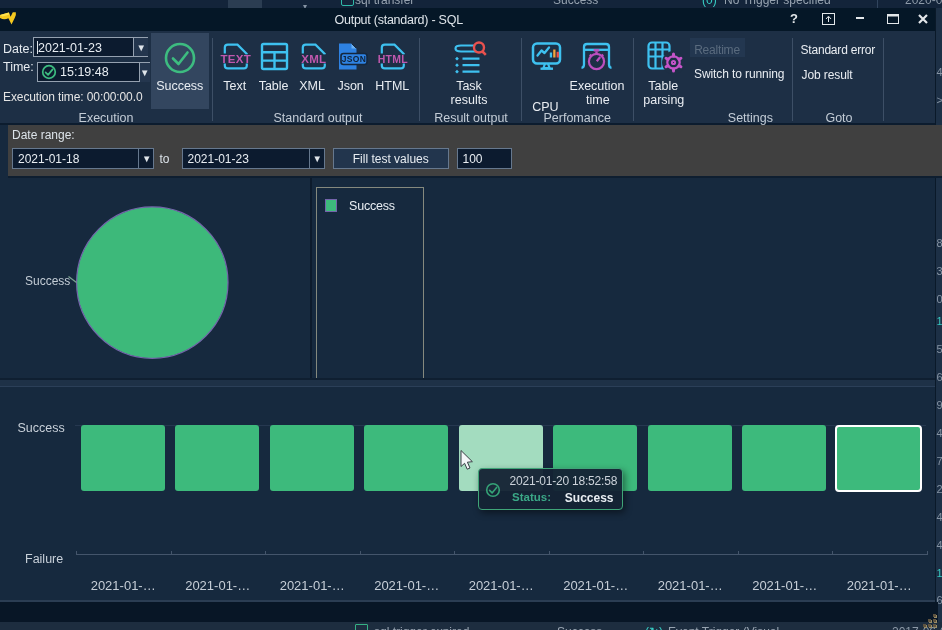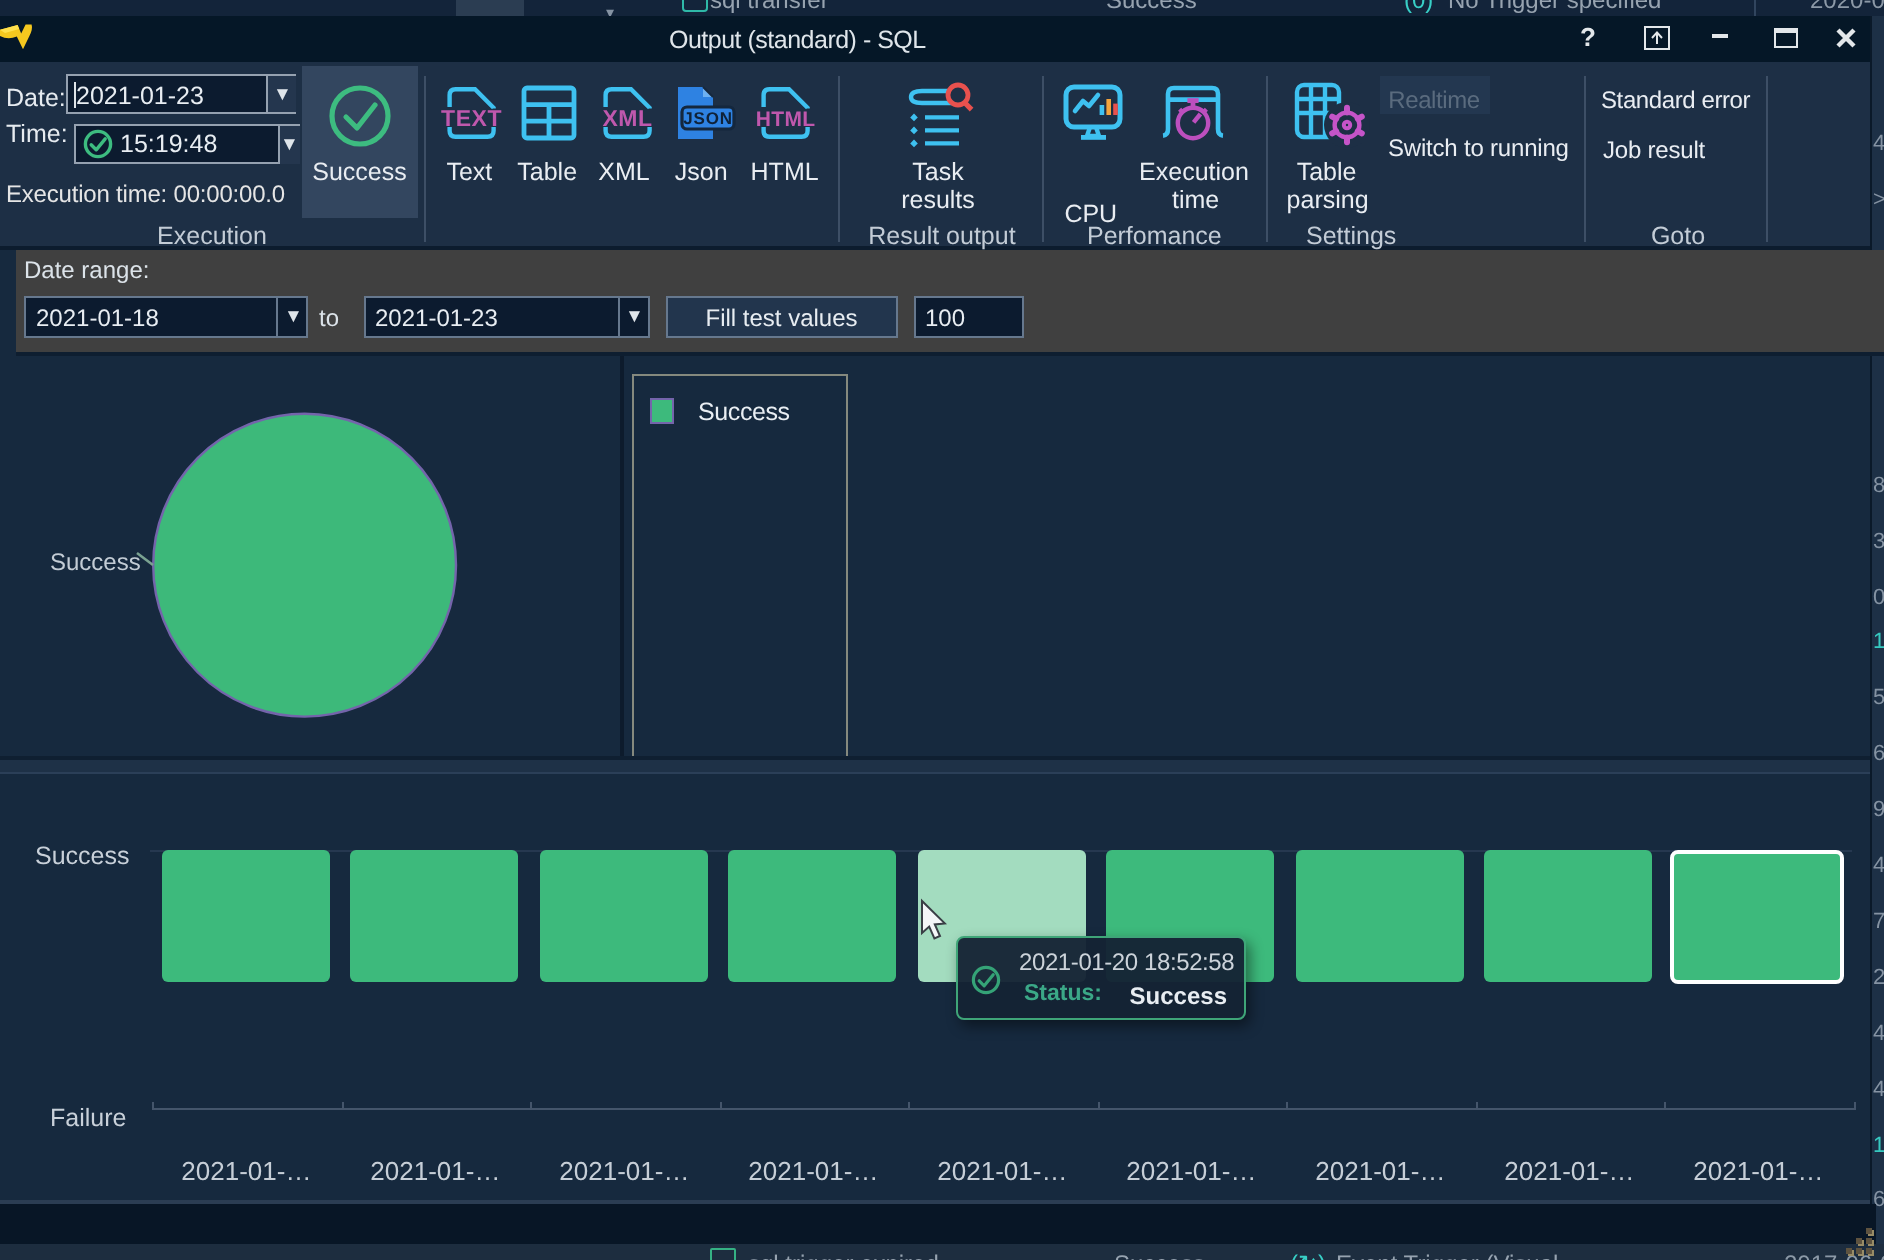--- a/index.html
+++ b/index.html
@@ -136,20 +136,21 @@
   <svg style="left:375.5px;top:8.5px;" width="33" height="32" viewBox="0 0 33 32">
     <path d="M5.8,13.5 L5.8,7.6 Q5.8,4.6 8.8,4.6 L18.5,4.6 L27.8,13.9 L27.8,14.2" fill="none" stroke="#3ec1f0" stroke-width="2.2"></path>
     <path d="M5.8,23.5 L5.8,25.4 Q5.8,28.4 8.8,28.4 L24.8,28.4 Q27.8,28.4 27.8,25.4 L27.8,23.5" fill="none" stroke="#3ec1f0" stroke-width="2.2"></path>
     <text x="16.8" y="22.8" font-size="10.5" font-weight="bold" fill="#bf58ad" text-anchor="middle" font-family="Liberation Sans,sans-serif" letter-spacing="0.2">HTML</text>
   </svg>
   <div class="txt" style="left:204.7px;top:48px;width:60px;text-align:center;font-size:12.5px;color:#e9edf2;">Text</div>
   <div class="txt" style="left:243.6px;top:48px;width:60px;text-align:center;font-size:12.5px;color:#e9edf2;">Table</div>
   <div class="txt" style="left:282px;top:48px;width:60px;text-align:center;font-size:12.5px;color:#e9edf2;">XML</div>
   <div class="txt" style="left:320.6px;top:48px;width:60px;text-align:center;font-size:12.5px;color:#e9edf2;">Json</div>
   <div class="txt" style="left:362.3px;top:48px;width:60px;text-align:center;font-size:12.5px;color:#e9edf2;">HTML</div>
+  <div class="txt" style="left:232px;top:80px;width:172px;text-align:center;font-size:12.5px;color:#c3ccd6;">Standard output</div>
 
   <svg style="left:450px;top:8px;" width="38" height="36" viewBox="0 0 38 36">
     <path d="M11,6.5 L24.5,6.5 M11,12.5 L26.5,12.5" stroke="#3ec1f0" stroke-width="2.2" fill="none"></path>
     <path d="M11,6.5 Q5.5,6.5 5.5,9.5 Q5.5,12.5 11,12.5" stroke="#3ec1f0" stroke-width="2.2" fill="none"></path>
     <circle cx="29" cy="8.5" r="5" fill="none" stroke="#e8514e" stroke-width="2.4"></circle>
     <path d="M32.5,12.5 L35.8,15.8" stroke="#e8514e" stroke-width="2.6"></path>
     <path d="M7,17.8 L8.9,19.7 L7,21.6 L5.1,19.7 Z" fill="#3ec1f0"></path>
     <path d="M7,24.3 L8.9,26.2 L7,28.1 L5.1,26.2 Z" fill="#3ec1f0"></path>
     <path d="M7,30.8 L8.9,32.7 L7,34.6 L5.1,32.7 Z" fill="#3ec1f0"></path>
     <path d="M12.5,19.7 L29.5,19.7 M12.5,26.2 L29.5,26.2 M12.5,32.7 L29.5,32.7" stroke="#3ec1f0" stroke-width="2.2"></path>
@@ -198,21 +199,21 @@
         <line x1="24.1" y1="21.4" x2="22.1" y2="20.3"></line>
       </g>
       <circle cx="29.5" cy="24.5" r="1.6" stroke-width="2"></circle>
     </g>
   </svg>
   <div class="txt" style="left:633.3px;top:48px;width:60px;text-align:center;font-size:12.5px;color:#e9edf2;">Table</div>
   <div class="txt" style="left:633.8px;top:62px;width:60px;text-align:center;font-size:12.5px;color:#e9edf2;">parsing</div>
   <div class="abs" style="left:689.5px;top:6.5px;width:55px;height:19px;background:#233750;"></div>
   <div class="txt" style="left:687px;top:11.5px;width:60px;text-align:center;font-size:12px;letter-spacing:-0.2px;color:#5a6b7e;">Realtime</div>
   <div class="txt" style="left:694px;top:35.5px;font-size:12px;letter-spacing:-0.1px;color:#e9edf2;">Switch to running</div>
-  <div class="txt" style="left:653px;top:80px;width:120px;text-align:left;font-size:12.5px;color:#c3ccd6;">Settings</div>
+  <div class="txt" style="left:653px;top:80px;width:120px;text-align:right;font-size:12.5px;color:#c3ccd6;">Settings</div>
 
   <div class="txt" style="left:800.5px;top:11.5px;font-size:12px;letter-spacing:-0.2px;color:#e9edf2;">Standard error</div>
   <div class="txt" style="left:801.5px;top:36.5px;font-size:12px;letter-spacing:-0.1px;color:#e9edf2;">Job result</div>
   <div class="txt" style="left:779px;top:80px;width:120px;text-align:center;font-size:12.5px;color:#c3ccd6;">Goto</div>
 </div>
 
 <div class="abs" style="left:8px;top:125px;width:935px;height:53px;background:#404040;" id="daterow">
   <div class="abs" style="left:0;top:51px;width:935px;height:2px;background:#0e1e30;"></div>
   <div class="txt" style="left:4px;top:3px;font-size:12px;color:#dce3e9;">Date range:</div>
   <div class="abs" style="left:4px;top:22.5px;width:142px;height:21px;background:#0c1b2f;border:1px solid #66788e;box-sizing:border-box;">

